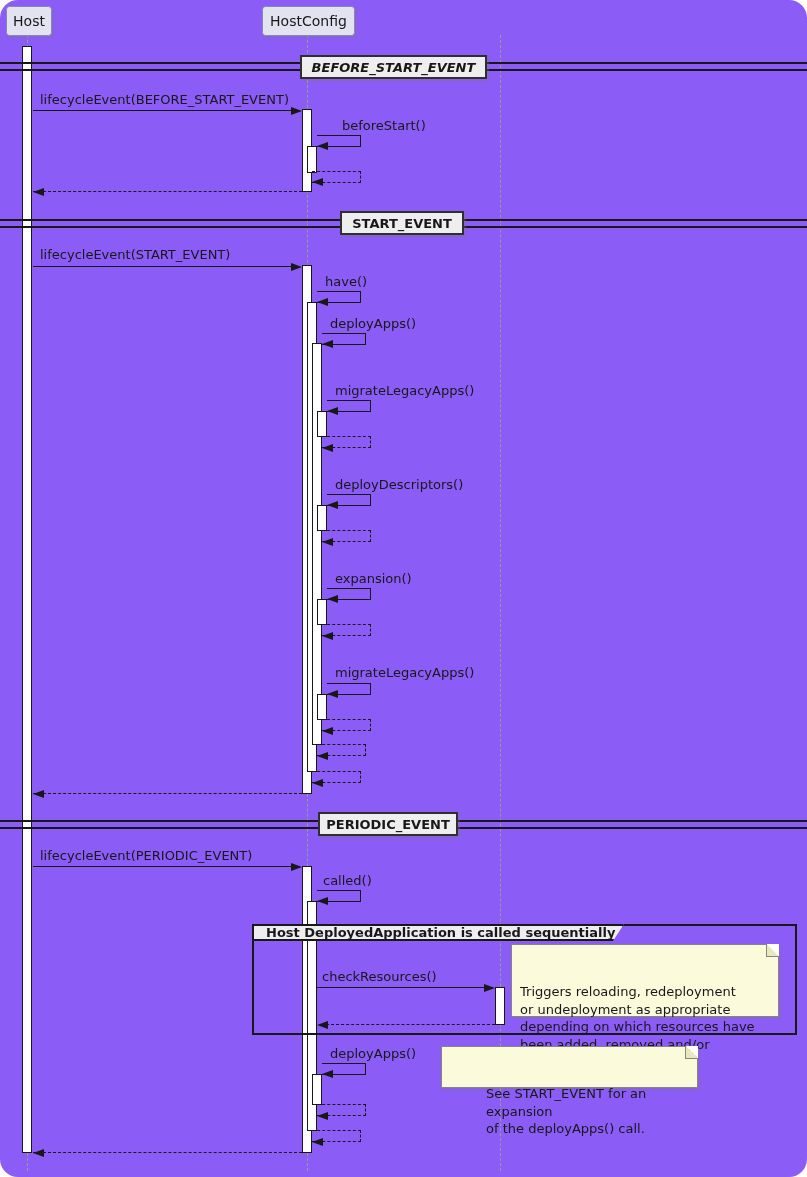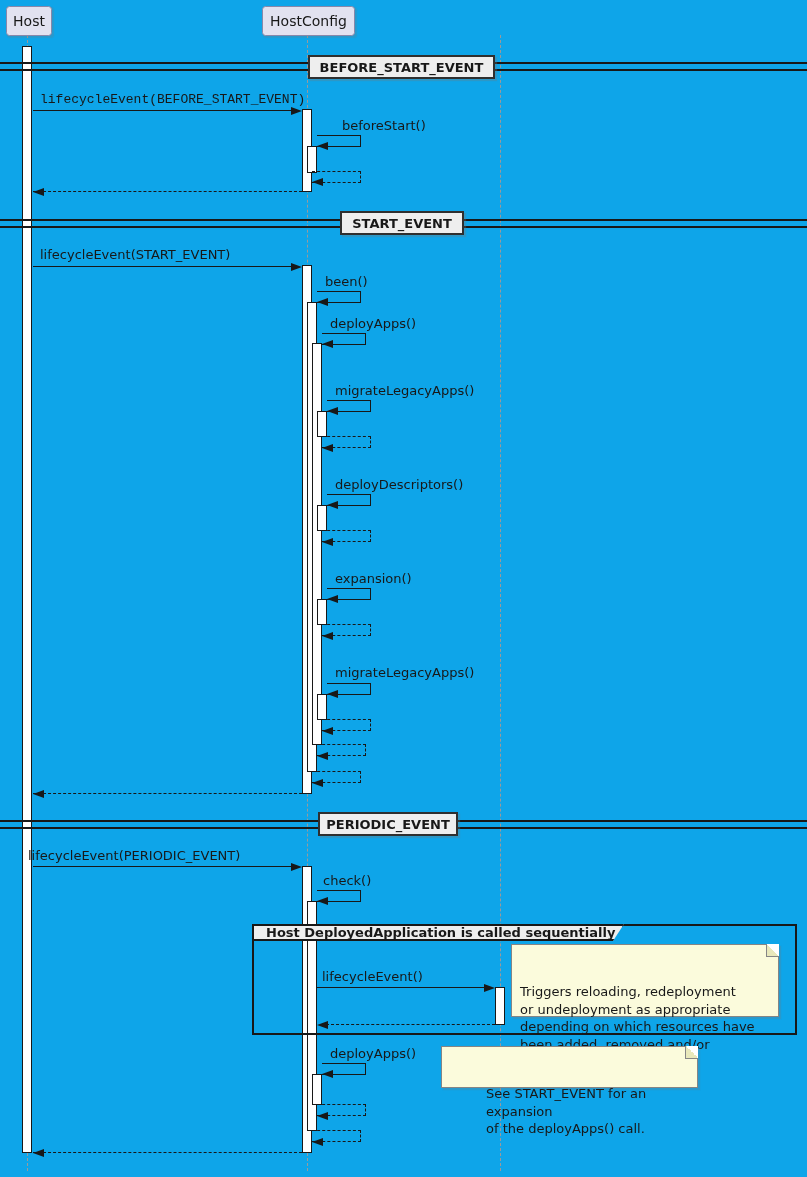--- a/index.html
+++ b/index.html
@@ -1,18 +1,18 @@
 <!DOCTYPE html>
 <html><head>
 <meta charset="utf-8">
 <style>
   html,body{margin:0;padding:0;background:#ffffff;}
   #canvas{
-    position:relative;width:807px;height:1177px;background:#0ea5e9;overflow:hidden;
-    font-family:"DejaVu Sans","Liberation Sans",sans-serif;color:#181818;
+    position:relative;width:807px;height:1177px;background:#8b5cf6;overflow:hidden;
+    font-family:"DejaVu Sans","Liberation Sans",sans-serif;color:#181818;border-radius:18px;
   }
   
   .lifeline{position:absolute;width:0;border-left:1px dashed #9a9a9a;z-index:0;}
   
   .participant{
     position:absolute;background:#E2E2F0;border:1px solid #8888aa;border-radius:3.5px;
     display:flex;align-items:center;justify-content:center;font-size:14px;
     box-shadow:1.5px 1.5px 1px rgba(120,120,120,.25);z-index:6;
   }
   
@@ -80,25 +80,25 @@
   <div class="activation" style="left:317px;top:505px;height:24px;"></div>
   <div class="activation" style="left:317px;top:599px;height:24px;"></div>
   <div class="activation" style="left:317px;top:694px;height:24px;"></div>
 
   <div class="activation" style="left:302px;top:866px;height:285px;"></div>
   <div class="activation" style="left:307px;top:901px;height:228px;"></div>
   <div class="activation" style="left:312px;top:1074px;height:29px;"></div>
   <div class="activation" style="left:495px;top:987px;height:36px;"></div>
 
   <div class="divider-lines" style="top:62px;"></div>
-  <div class="divider-label" style="left:308px;top:55px;width:183px;height:20px;">
+  <div class="divider-label" style="left:300px;top:55px;width:183px;height:20px;font-style:italic;">
     <span>BEFORE_START_EVENT</span>
   </div>
 
-  <div class="msg-label" style="left:40px;top:92px;font-family:Liberation Mono, monospace;">lifecycleEvent(BEFORE_START_EVENT)</div>
+  <div class="msg-label" style="left:40px;top:92px;">lifecycleEvent(BEFORE_START_EVENT)</div>
   <div class="msg-line" style="left:33px;top:110px;width:262px;"></div>
   <div class="ah right" style="left:291px;top:107px;"></div>
 
   <div class="msg-label" style="left:325px;top:118px;margin-left:17px;">beforeStart()</div>
   <div class="selfloop" style="left:317px;top:135px;width:43px;"></div>
   <div class="ah left" style="left:317px;top:142px;"></div>
 
   <div class="selfloop dashed" style="left:312px;top:171px;width:48px;"></div>
   <div class="ah left" style="left:312px;top:178px;"></div>
 
@@ -107,21 +107,21 @@
 
   <div class="divider-lines" style="top:219px;"></div>
   <div class="divider-label" style="left:340px;top:211px;width:120px;height:20px;">
     <span>START_EVENT</span>
   </div>
 
   <div class="msg-label" style="left:40px;top:247px;">lifecycleEvent(START_EVENT)</div>
   <div class="msg-line" style="left:33px;top:266px;width:262px;"></div>
   <div class="ah right" style="left:291px;top:263px;"></div>
 
-  <div class="msg-label" style="left:325px;top:274px;">been()</div>
+  <div class="msg-label" style="left:325px;top:274px;">have()</div>
   <div class="selfloop" style="left:317px;top:291px;width:43px;"></div>
   <div class="ah left" style="left:317px;top:298px;"></div>
 
   <div class="msg-label" style="left:330px;top:316px;">deployApps()</div>
   <div class="selfloop" style="left:322px;top:333px;width:43px;"></div>
   <div class="ah left" style="left:322px;top:340px;"></div>
 
   <div class="msg-label" style="left:335px;top:383px;">migrateLegacyApps()</div>
   <div class="selfloop" style="left:327px;top:400px;width:43px;"></div>
   <div class="ah left" style="left:327px;top:407px;"></div>
@@ -153,35 +153,35 @@
   <div class="ah left" style="left:312px;top:779px;"></div>
 
   <div class="msg-line dashed" style="left:33px;top:793px;width:269px;"></div>
   <div class="ah left" style="left:33px;top:790px;"></div>
 
   <div class="divider-lines" style="top:820px;"></div>
   <div class="divider-label" style="left:318px;top:812px;width:136px;height:20px;">
     <span>PERIODIC_EVENT</span>
   </div>
 
-  <div class="msg-label" style="left:28px;top:848px;">lifecycleEvent(PERIODIC_EVENT)</div>
+  <div class="msg-label" style="left:40px;top:848px;">lifecycleEvent(PERIODIC_EVENT)</div>
   <div class="msg-line" style="left:33px;top:866px;width:262px;"></div>
   <div class="ah right" style="left:291px;top:863px;"></div>
 
-  <div class="msg-label" style="left:323px;top:873px;">check()</div>
+  <div class="msg-label" style="left:323px;top:873px;">called()</div>
   <div class="selfloop" style="left:317px;top:890px;width:43px;"></div>
   <div class="ah left" style="left:317px;top:897px;"></div>
 
   <div class="group-frame" style="left:252px;top:924px;width:541px;height:107px;">
     <div class="group-header" style="width:372px;height:17px;">
       <span>Host DeployedApplication is called sequentially</span>
     </div>
   </div>
 
-  <div class="msg-label" style="left:322px;top:969px;">lifecycleEvent()</div>
+  <div class="msg-label" style="left:322px;top:969px;">checkResources()</div>
   <div class="msg-line" style="left:317px;top:987px;width:171px;"></div>
   <div class="ah right" style="left:484px;top:984px;"></div>
 
   <div class="msg-line dashed" style="left:326px;top:1024px;width:169px;"></div>
   <div class="ah left" style="left:317px;top:1021px;"></div>
 
   <div class="note" style="left:511px;top:944px;width:268px;height:73px;">
     <div class="note-fold"></div>
     <span>Triggers reloading, redeployment
 or undeployment as appropriate

